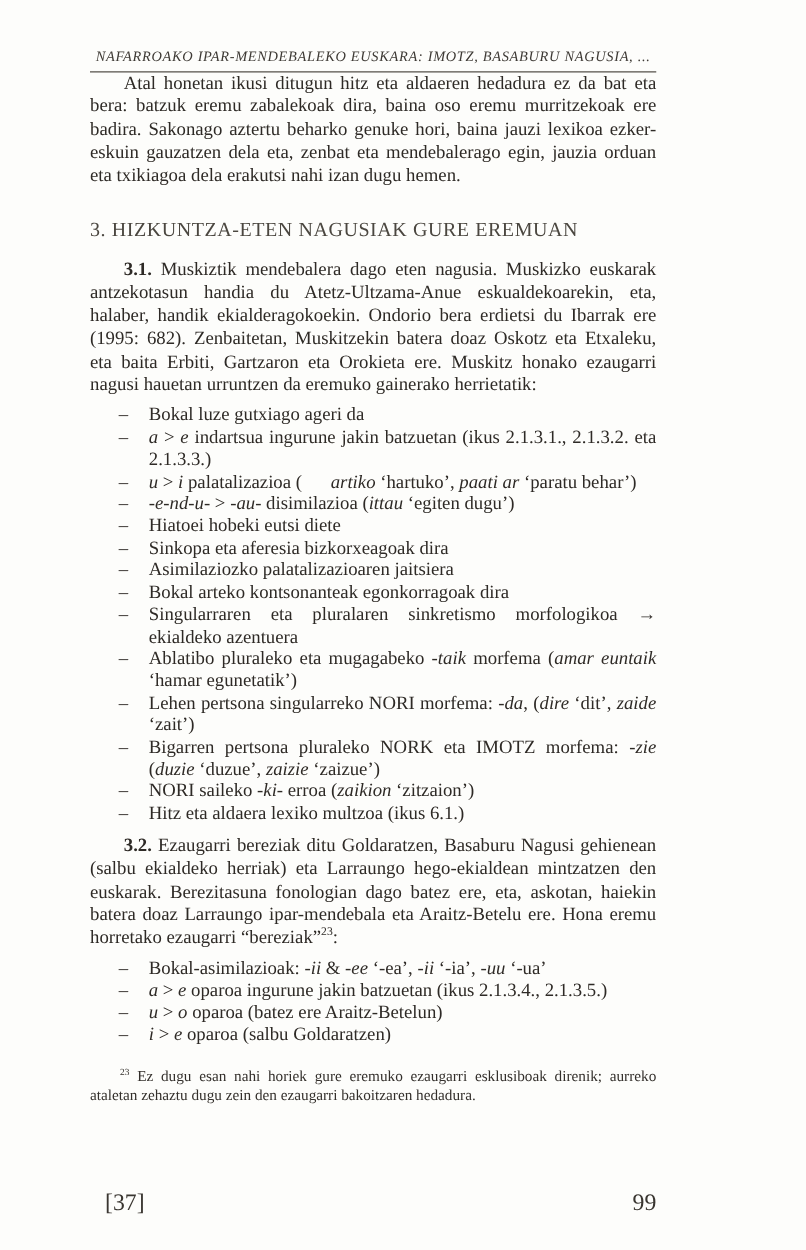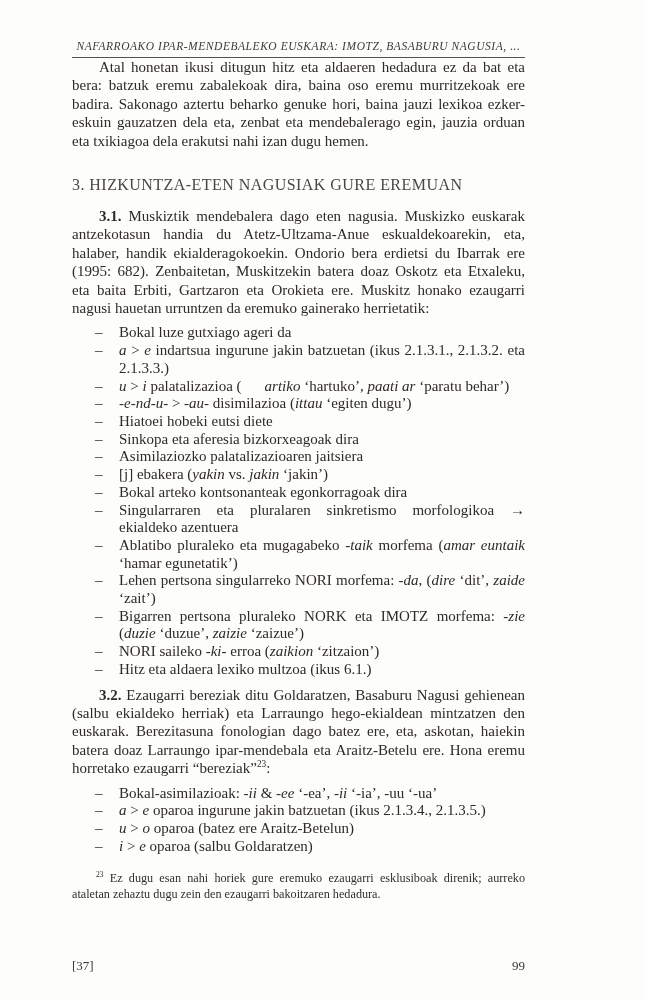--- a/index.html
+++ b/index.html
@@ -66,26 +66,26 @@
   .footnote {
     margin-top: 16px;
     font-size: 12.2px;
     line-height: 15.4px;
     text-align: justify;
     text-indent: 24px;
     color: #332f2b;
   }
   .footer {
     position: absolute;
-    left: 72px;
+    left: 84px;
     right: 67px;
     bottom: 26px;
     display: flex;
     justify-content: space-between;
-    font-size: 13px;
+    font-size: 19px;
     color: #3a3631;
   }
 </style>
 </head>
 <body>
 
 <div class="page">
 
   <div class="running-header">
     <div class="rh-text">NAFARROAKO IPAR-MENDEBALEKO EUSKARA: IMOTZ, BASABURU NAGUSIA, ...</div>
@@ -99,34 +99,33 @@
   <p class="body indent"><span class="bold">3.1.</span><span> Muskiztik mendebalera dago eten nagusia. Muskizko euskarak antzekotasun handia du Atetz-Ultzama-Anue eskualdekoarekin, eta, halaber, handik ekialderagokoekin. Ondorio bera erdietsi du Ibarrak ere (1995: 682). Zenbaitetan, Muskitzekin batera doaz Oskotz eta Etxaleku, eta baita Erbiti, Gartzaron eta Orokieta ere. Muskitz honako ezaugarri nagusi hauetan urruntzen da eremuko gainerako herrietatik:</span></p>
 
   <div class="list">
       <div class="list-item"><span class="dash">–</span><span><span>Bokal luze gutxiago ageri da</span></span></div>
       <div class="list-item"><span class="dash">–</span><span><span style="font-style: italic;">a</span><span> &gt; </span><span style="font-style: italic;">e</span><span> indartsua ingurune jakin batzuetan (ikus 2.1.3.1., 2.1.3.2. eta 2.1.3.3.)</span></span></div>
       <div class="list-item"><span class="dash">–</span><span><span style="font-style: italic;">u</span><span> &gt; </span><span style="font-style: italic;">i</span><span> palatalizazioa (</span><span style="font-style: italic; margin-left: 23px;">artiko</span><span> ‘hartuko’, </span><span style="font-style: italic;">paati ar</span><span> ‘paratu behar’)</span></span></div>
       <div class="list-item"><span class="dash">–</span><span><span style="font-style: italic;">-e-nd-u-</span><span> &gt; </span><span style="font-style: italic;">-au-</span><span> disimilazioa (</span><span style="font-style: italic;">ittau</span><span> ‘egiten dugu’)</span></span></div>
       <div class="list-item"><span class="dash">–</span><span><span>Hiatoei hobeki eutsi diete</span></span></div>
       <div class="list-item"><span class="dash">–</span><span><span>Sinkopa eta aferesia bizkorxeagoak dira</span></span></div>
       <div class="list-item"><span class="dash">–</span><span><span>Asimilaziozko palatalizazioaren jaitsiera</span></span></div>
-      <div class="list-item"><span class="dash">–</span><span><span>[j] ebakera (</span><span style="font-style: italic;">yakin</span><span> vs. </span><span style="font-style: italic;">jakin</span><span> ‘jakin’)</span></span></div>
       <div class="list-item"><span class="dash">–</span><span><span>Bokal arteko kontsonanteak egonkorragoak dira</span></span></div>
       <div class="list-item"><span class="dash">–</span><span><span>Singularraren eta pluralaren sinkretismo morfologikoa → ekialdeko azentuera</span></span></div>
       <div class="list-item"><span class="dash">–</span><span><span>Ablatibo pluraleko eta mugagabeko </span><span style="font-style: italic;">-taik</span><span> morfema (</span><span style="font-style: italic;">amar euntaik</span><span> ‘hamar egunetatik’)</span></span></div>
       <div class="list-item"><span class="dash">–</span><span><span>Lehen pertsona singularreko NORI morfema: </span><span style="font-style: italic;">-da</span><span>, (</span><span style="font-style: italic;">dire</span><span> ‘dit’, </span><span style="font-style: italic;">zaide</span><span> ‘zait’)</span></span></div>
       <div class="list-item"><span class="dash">–</span><span><span>Bigarren pertsona pluraleko NORK eta IMOTZ morfema: </span><span style="font-style: italic;">-zie</span><span> (</span><span style="font-style: italic;">duzie</span><span> ‘duzue’, </span><span style="font-style: italic;">zaizie</span><span> ‘zaizue’)</span></span></div>
       <div class="list-item"><span class="dash">–</span><span><span>NORI saileko </span><span style="font-style: italic;">-ki-</span><span> erroa (</span><span style="font-style: italic;">zaikion</span><span> ‘zitzaion’)</span></span></div>
       <div class="list-item"><span class="dash">–</span><span><span>Hitz eta aldaera lexiko multzoa (ikus 6.1.)</span></span></div>
     </div>
 
   <p class="body indent para-3-2"><span class="bold">3.2.</span><span> Ezaugarri bereziak ditu Goldaratzen, Basaburu Nagusi gehienean (salbu ekialdeko herriak) eta Larraungo hego-ekialdean mintzatzen den euskarak. Berezitasuna fonologian dago batez ere, eta, askotan, haiekin batera doaz Larraungo ipar-mendebala eta Araitz-Betelu ere. Hona eremu horretako ezaugarri “bereziak”</span><sup>23</sup><span>:</span></p>
 
   <div class="list">
-      <div class="list-item"><span class="dash">–</span><span><span>Bokal-asimilazioak: </span><span style="font-style: italic;">-ii</span><span> &amp; </span><span style="font-style: italic;">-ee</span><span> ‘-ea’, </span><span style="font-style: italic;">-ii</span><span> ‘-ia’, </span><span style="">-uu</span><span> ‘-ua’</span></span></div>
+      <div class="list-item"><span class="dash">–</span><span><span>Bokal-asimilazioak: </span><span style="font-style: italic;">-ii</span><span> &amp; </span><span style="font-style: italic;">-ee</span><span> ‘-ea’, </span><span style="font-style: italic;">-ii</span><span> ‘-ia’, </span><span style="font-style: italic;">-uu</span><span> ‘-ua’</span></span></div>
       <div class="list-item"><span class="dash">–</span><span><span style="font-style: italic;">a</span><span> &gt; </span><span style="font-style: italic;">e</span><span> oparoa ingurune jakin batzuetan (ikus 2.1.3.4., 2.1.3.5.)</span></span></div>
       <div class="list-item"><span class="dash">–</span><span><span style="font-style: italic;">u</span><span> &gt; </span><span style="font-style: italic;">o</span><span> oparoa (batez ere Araitz-Betelun)</span></span></div>
       <div class="list-item"><span class="dash">–</span><span><span style="font-style: italic;">i</span><span> &gt; </span><span style="font-style: italic;">e</span><span> oparoa (salbu Goldaratzen)</span></span></div>
     </div>
 
   <div class="footnote"><sup>23</sup><span> Ez dugu esan nahi horiek gure eremuko ezaugarri esklusiboak direnik; aurreko ataletan zehaztu dugu zein den ezaugarri bakoitzaren hedadura.</span></div>
 
   <div class="footer">
     <span>[37]</span>
     <span>99</span>

